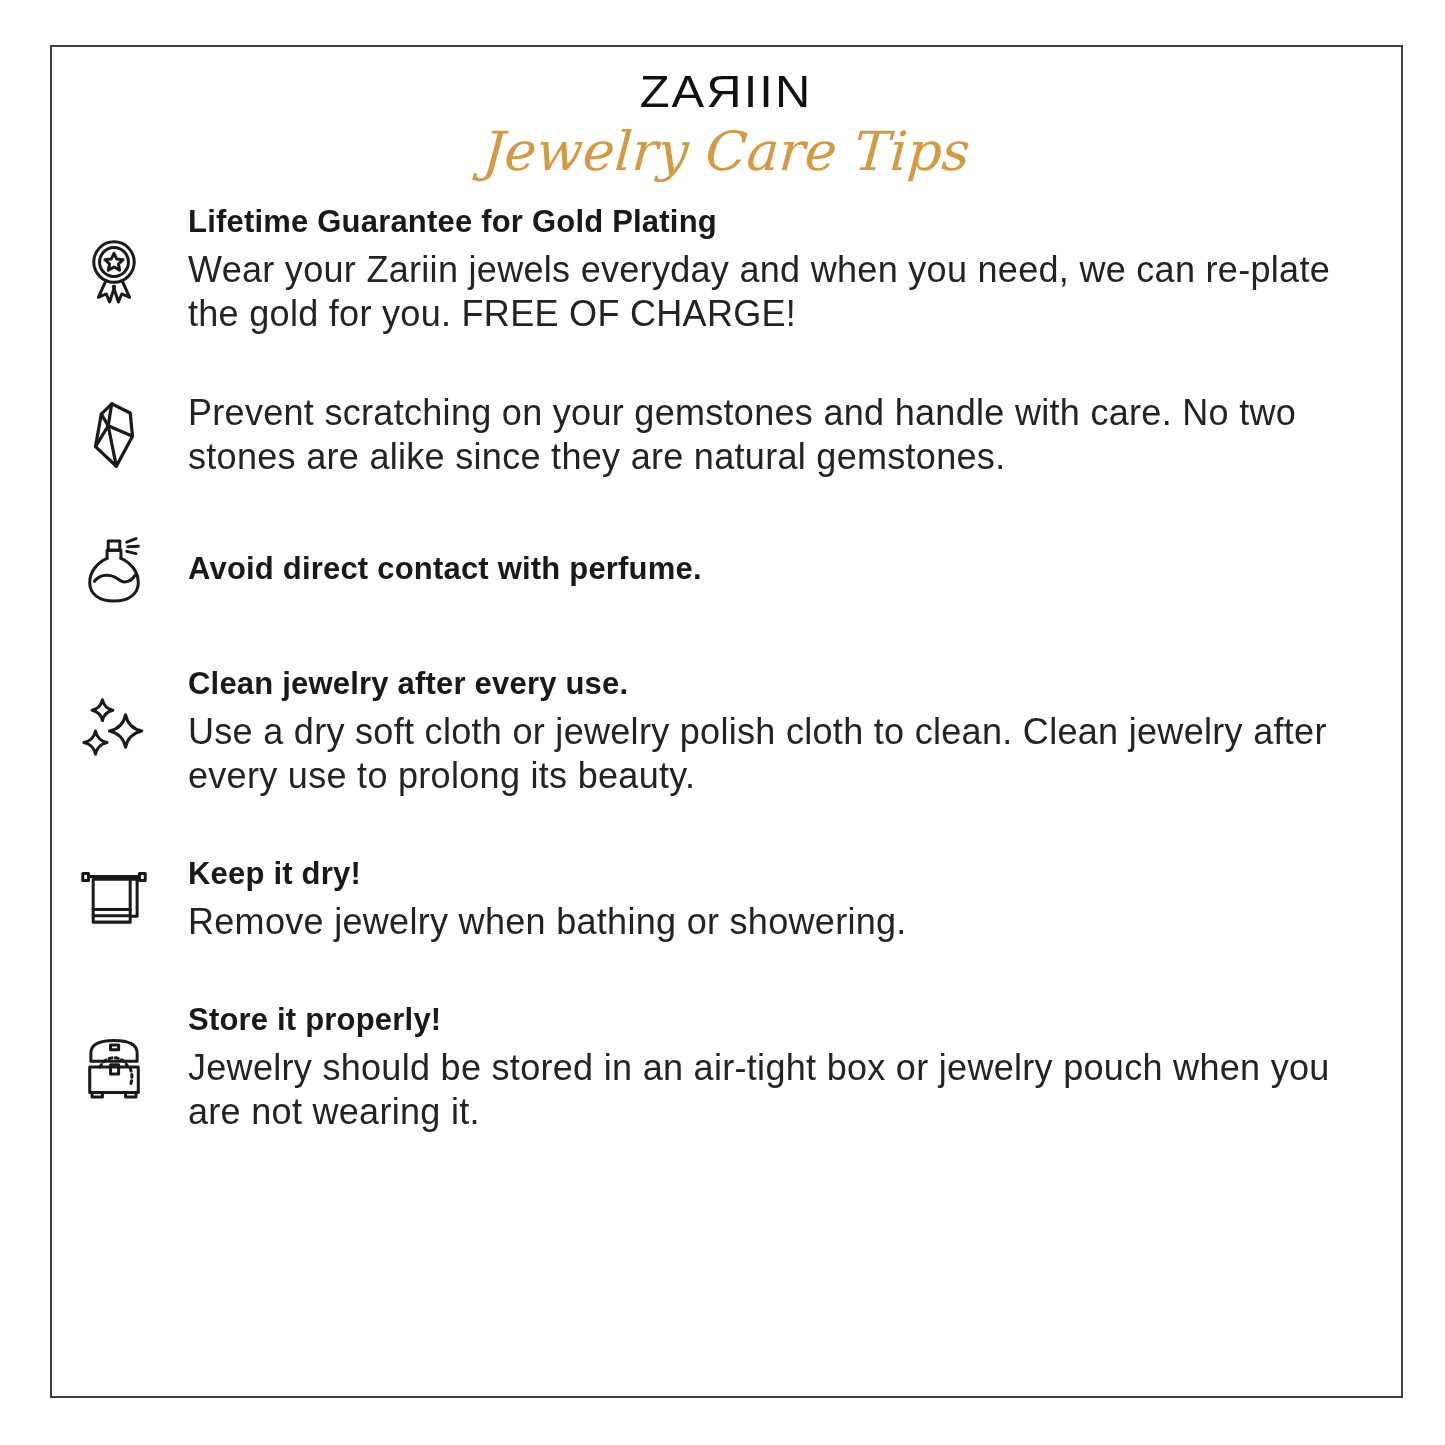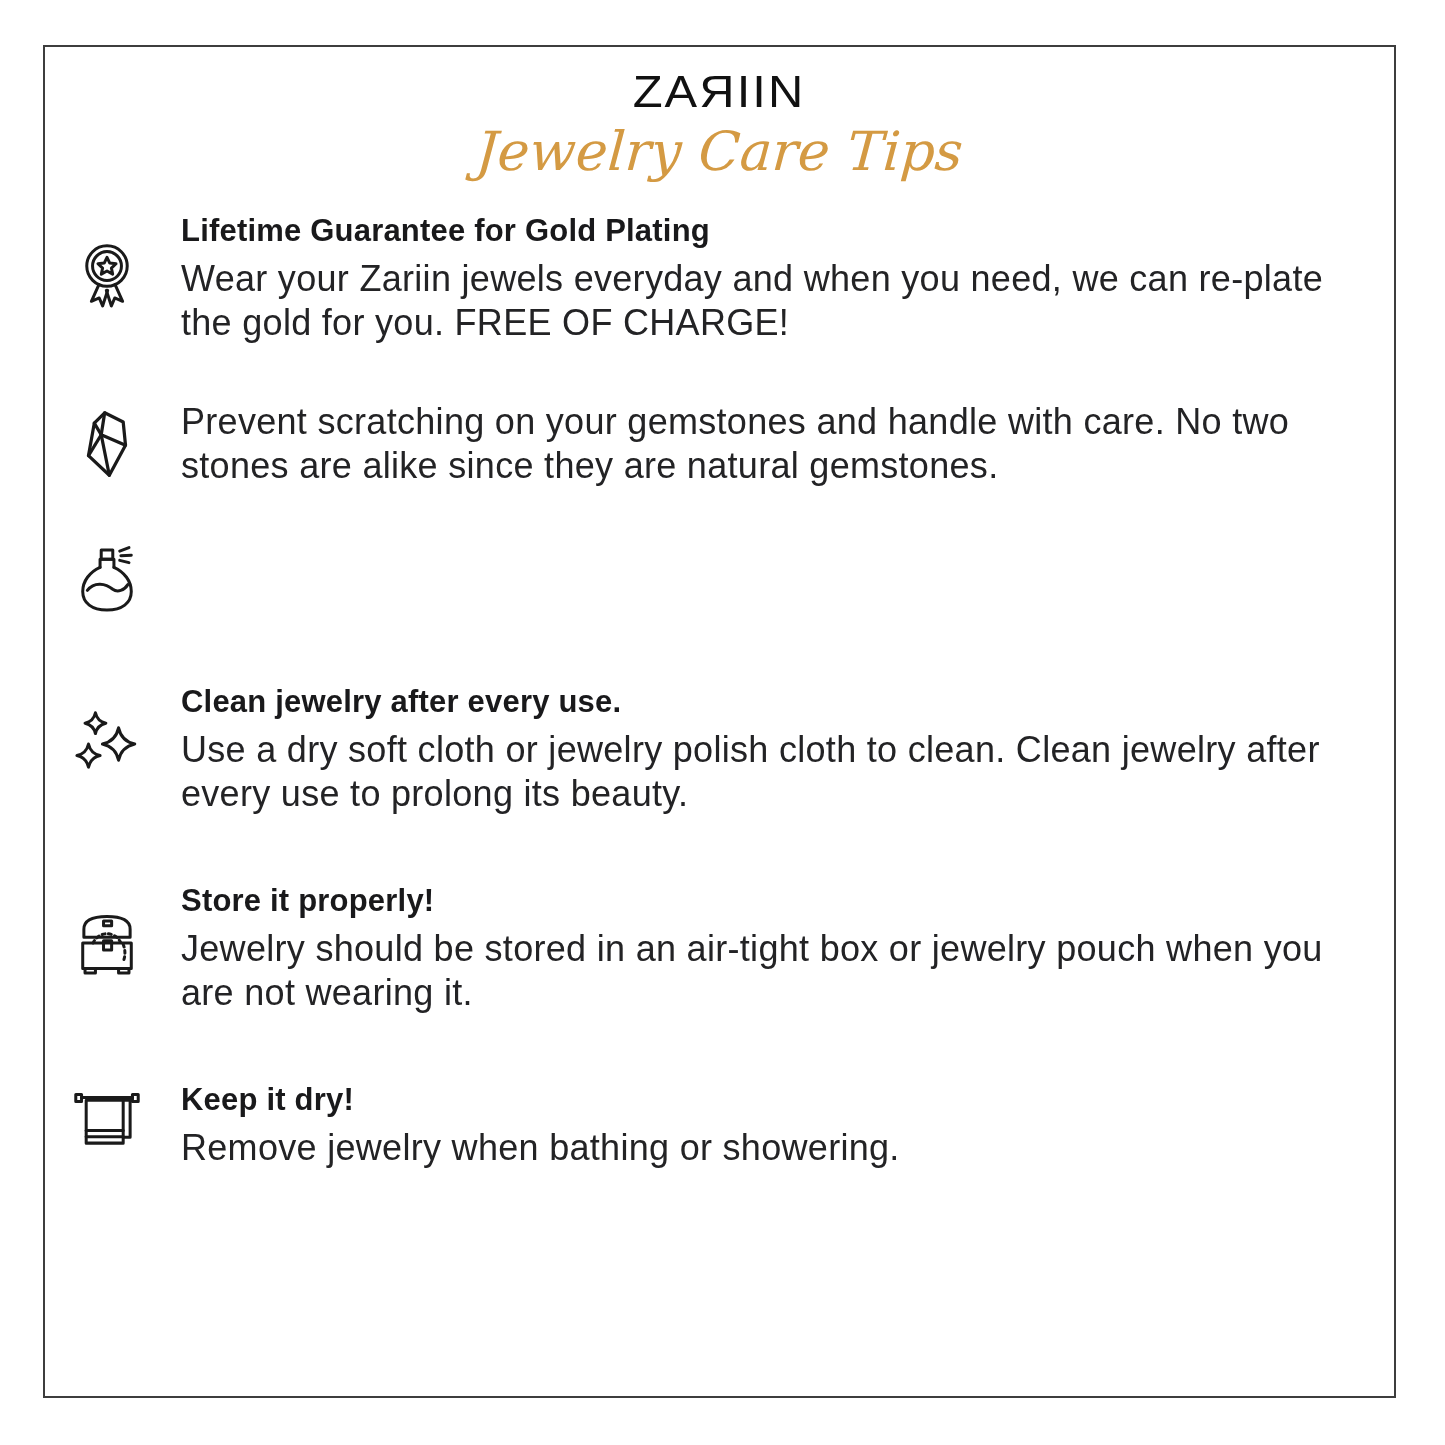--- a/index.html
+++ b/index.html
@@ -5,21 +5,21 @@
   html, body { margin: 0; padding: 0; }
   body {
     width: 1445px; height: 1445px;
     background: #ffffff;
     font-family: "Liberation Sans", sans-serif;
     color: #1e1e20;
     overflow: hidden;
   }
   .card {
     position: absolute;
-    left: 43px; top: 45px;
+    left: 50px; top: 45px;
     width: 1353px; height: 1353px;
     border: 2px solid #d946ef;
     background: #ffffff;
     box-sizing: border-box;
   }
   .header { text-align: center; padding-top: 20px; }
   .brand-logo {
     font-size: 47px;
     font-weight: 500;
     letter-spacing: 2px;
@@ -46,21 +46,21 @@
     width: 96px;
     margin-left: 14px;
     flex: 0 0 96px;
     display: flex;
     align-items: center;
     justify-content: center;
   }
   .tip-icon svg { width: 74px; height: 74px; }
   .tip-text { margin-left: 26px; width: 1170px; }
   .tip-title {
-    margin: 9px 0 5px 0;
+    margin: 0 0 5px 0;
     font-size: 31px;
     line-height: 42px;
     font-weight: bold;
     letter-spacing: 0.2px;
     color: #19191b;
   }
   .tip-body {
     margin: 0;
     font-size: 36px;
     line-height: 44px;
@@ -115,34 +115,53 @@
       <path d="M26 21 C17 25 11 33 11 42 C11 52 19 58 32 58 C45 58 53 52 53 42 C53 33 47 25 38 21"></path>
       <path d="M26 21 L26 14 L38 14 L38 21"></path>
       <rect x="27" y="6" width="10" height="8"></rect>
       <path d="M43 7 L51 4"></path>
       <path d="M44 11 L53 10.5"></path>
       <path d="M43 15 L51 17"></path>
       <path d="M15 41 C21 33 31 35 37 40 C41 43 47 41 50 36"></path>
     </svg>
   </div>
     <div class="tip-text">
+      <h2 class="tip-title">Avoid direct contact with perfume.</h2>
     </div>
   </section>
 
   <section class="tip">
     <div class="tip-icon">
     <svg viewBox="0 0 64 64" fill="none" stroke="#1a1a1a" stroke-width="2.6" stroke-linecap="round" stroke-linejoin="round">
       <path d="M22 5 Q23.6 12.4 31 14 Q23.6 15.6 22 23 Q20.4 15.6 13 14 Q20.4 12.4 22 5 Z"></path>
       <path d="M42 18 Q44.5 29.5 56 32 Q44.5 34.5 42 46 Q39.5 34.5 28 32 Q39.5 29.5 42 18 Z"></path>
       <path d="M16 32 Q17.8 40.2 26 42 Q17.8 43.8 16 52 Q14.2 43.8 6 42 Q14.2 40.2 16 32 Z"></path>
     </svg>
   </div>
     <div class="tip-text">
       <h2 class="tip-title">Clean jewelry after every use.</h2>
       <p class="tip-body">Use a dry soft cloth or jewelry polish cloth to clean. Clean jewelry after every use to prolong its beauty.</p>
+    </div>
+  </section>
+
+  <section class="tip">
+    <div class="tip-icon">
+    <svg viewBox="0 0 64 64" fill="none" stroke="#1a1a1a" stroke-width="2.6" stroke-linecap="round" stroke-linejoin="round">
+      <rect x="5" y="10" width="5" height="6"></rect>
+      <rect x="54" y="10" width="5" height="6"></rect>
+      <path d="M10 12.5 L54 12.5"></path>
+      <path d="M46 15 L52 15 L52 47 L46 47"></path>
+      <rect x="14" y="15" width="32" height="37"></rect>
+      <path d="M14 41 L46 41"></path>
+      <path d="M14 46.5 L46 46.5"></path>
+    </svg>
+  </div>
+    <div class="tip-text">
+      <h2 class="tip-title">Keep it dry!</h2>
+      <p class="tip-body">Remove jewelry when bathing or showering.</p>
     </div>
   </section>
 
   <section class="tip">
     <div class="tip-icon">
     <svg viewBox="0 0 64 64" fill="none" stroke="#1a1a1a" stroke-width="2.6" stroke-linecap="round" stroke-linejoin="round">
       <path d="M12 20 Q12 9 32 9 Q52 9 52 20 L52 27 L12 27 Z"></path>
       <rect x="29" y="13" width="7" height="4"></rect>
       <rect x="11" y="32" width="42" height="22"></rect>
       <path d="M20 32 A 13 13 0 0 1 44 32" stroke-dasharray="2.5 3"></path>
@@ -150,32 +169,14 @@
       <rect x="29" y="30" width="7" height="8"></rect>
       <rect x="13" y="54" width="9" height="4"></rect>
       <rect x="42" y="54" width="9" height="4"></rect>
     </svg>
   </div>
     <div class="tip-text">
       <h2 class="tip-title">Store it properly!</h2>
       <p class="tip-body">Jewelry should be stored in an air-tight box or jewelry pouch when you are not wearing it.</p>
     </div>
   </section>
-
-  <section class="tip">
-    <div class="tip-icon">
-    <svg viewBox="0 0 64 64" fill="none" stroke="#1a1a1a" stroke-width="2.6" stroke-linecap="round" stroke-linejoin="round">
-      <rect x="5" y="10" width="5" height="6"></rect>
-      <rect x="54" y="10" width="5" height="6"></rect>
-      <path d="M10 12.5 L54 12.5"></path>
-      <path d="M46 15 L52 15 L52 47 L46 47"></path>
-      <rect x="14" y="15" width="32" height="37"></rect>
-      <path d="M14 41 L46 41"></path>
-      <path d="M14 46.5 L46 46.5"></path>
-    </svg>
-  </div>
-    <div class="tip-text">
-      <h2 class="tip-title">Keep it dry!</h2>
-      <p class="tip-body">Remove jewelry when bathing or showering.</p>
-    </div>
-  </section>
 </div>
 </div>
 
 </body></html>

